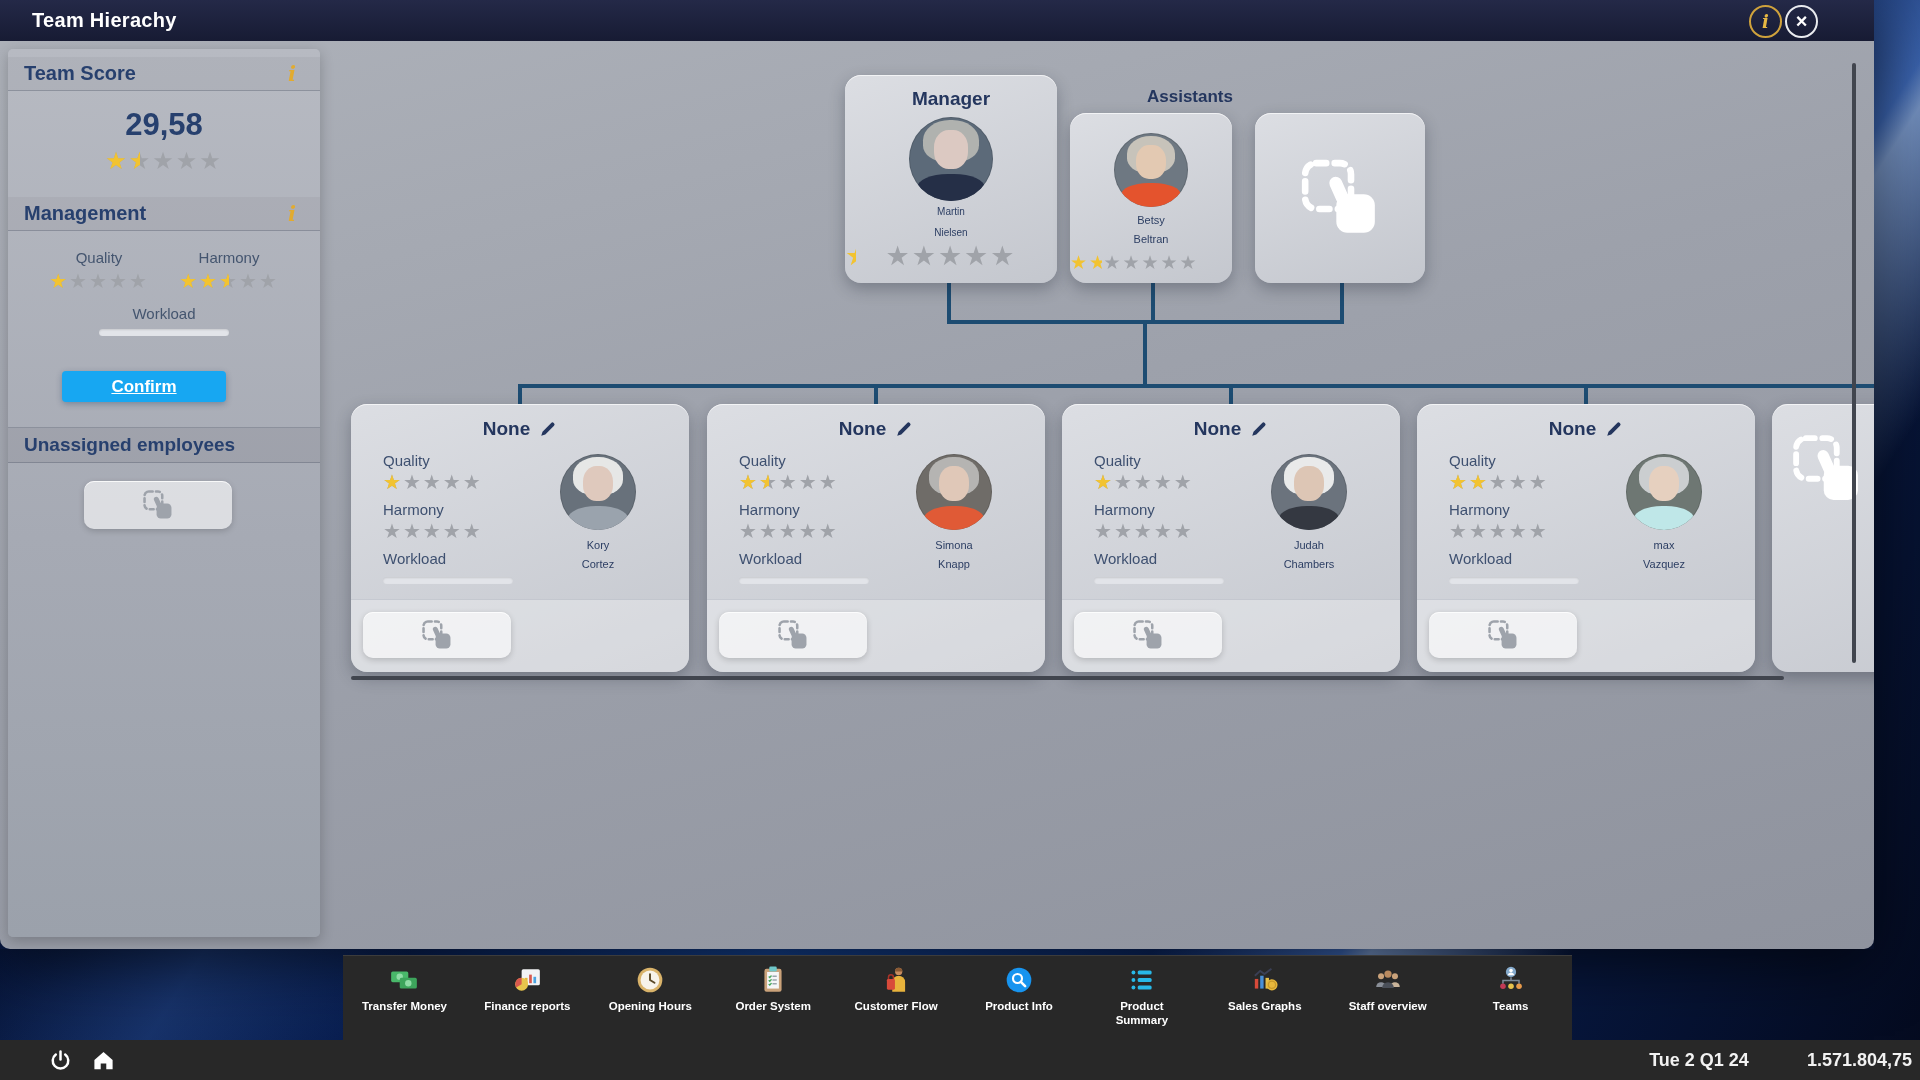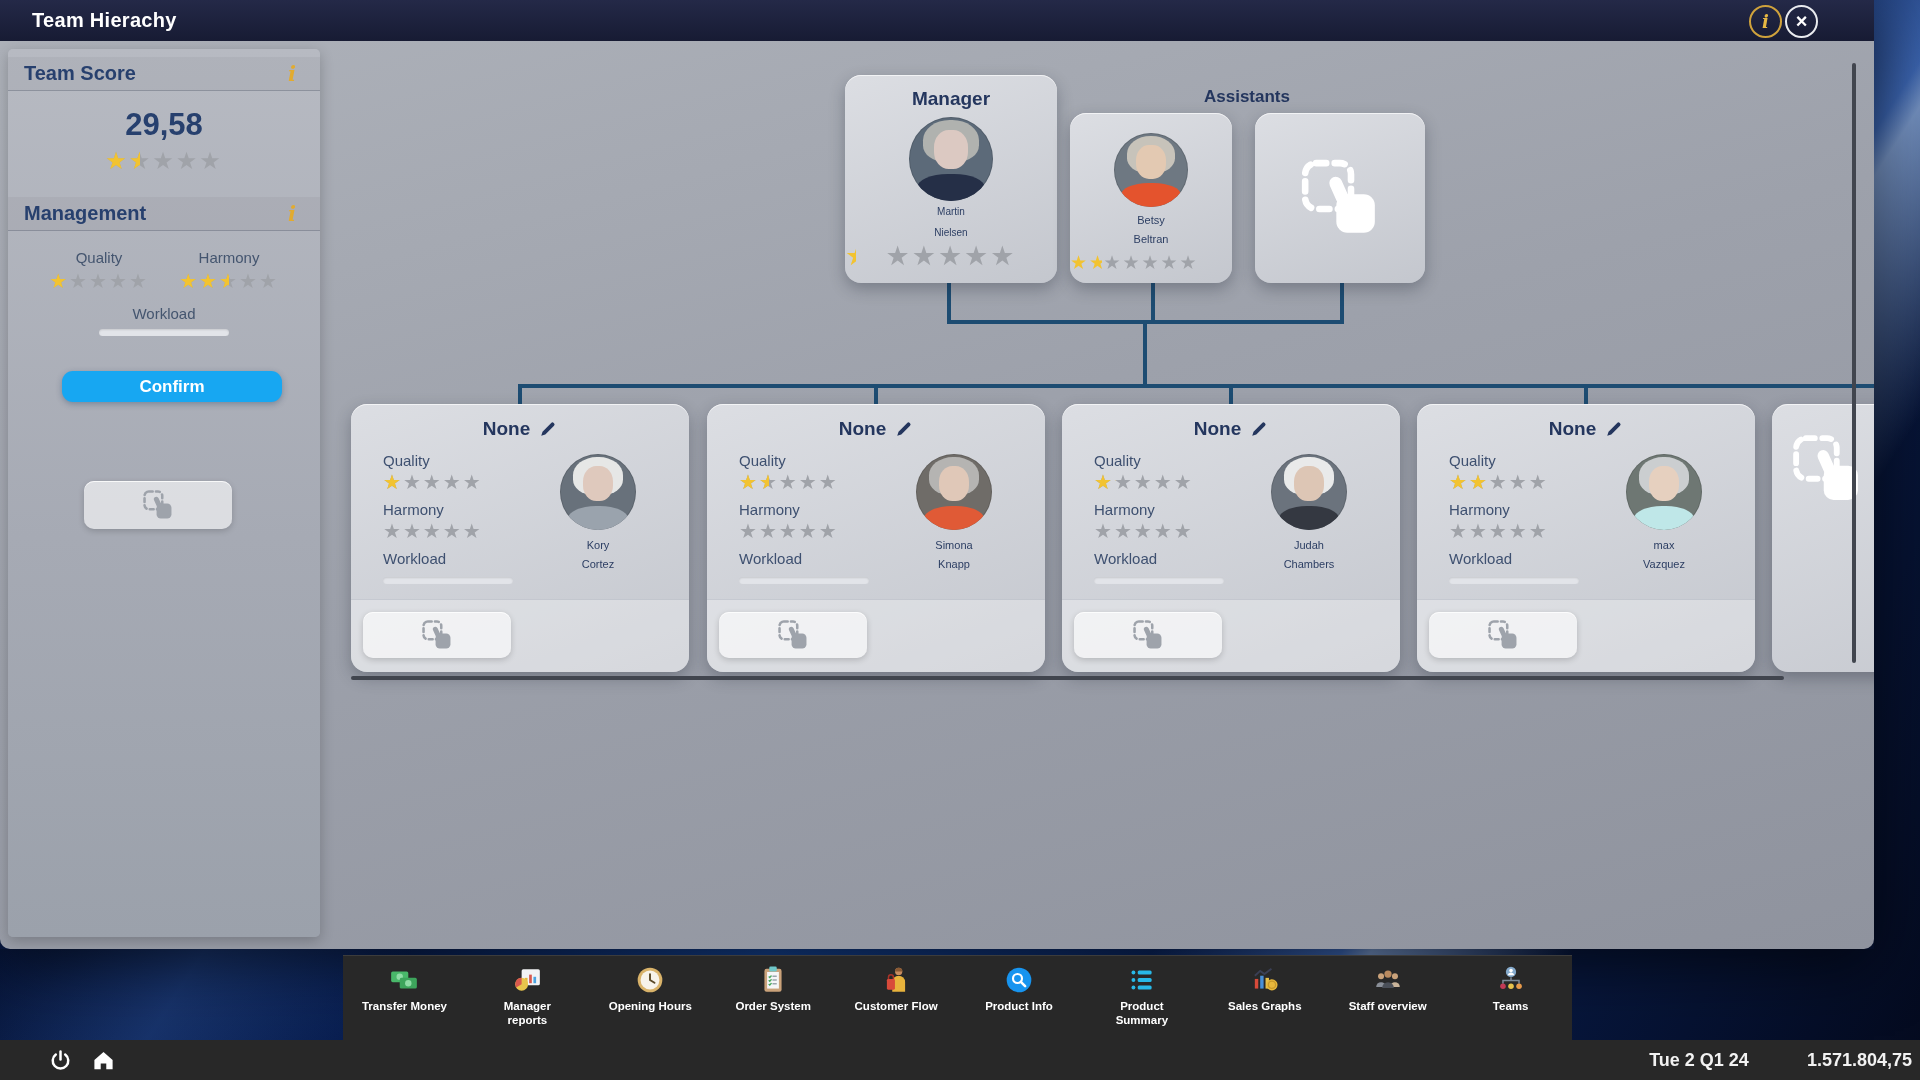--- a/index.html
+++ b/index.html
@@ -37,23 +37,23 @@
   .stars .fill{position:absolute;left:0;top:0;height:100%;overflow:hidden;white-space:nowrap;color:#f2c331;letter-spacing:2px;}
   .st24{font-size:24px;} .st20{font-size:20px;} .st26{font-size:27px;letter-spacing:4px;} .st19{font-size:19px;}
   #sb-score-stars{position:absolute;left:0;top:100px;width:100%;text-align:center;}
   #sb-stats{position:absolute;left:0;top:200px;width:100%;}
   .sb-col{position:absolute;top:0;width:150px;text-align:center;}
   .sb-col .stat-label{font-size:15px;color:#44556f;margin-bottom:5px;}
   #sb-workload{position:absolute;left:0;top:256px;width:100%;text-align:center;font-size:15px;color:#44556f;}
   .bar{display:inline-block;height:7px;background:#e2e4e9;border-radius:4px;overflow:hidden;box-shadow:inset 0 1px 2px rgba(0,0,0,.12);}
   .bar .bar-fill{display:block;height:100%;background:#7fb3e8;border-radius:4px;width:0;}
   #sb-workload .bar{width:130px;margin-top:6px;}
-  #confirm-btn{position:absolute;left:54px;top:322px;width:220px;height:31px;border:none;border-radius:11px;
+  #confirm-btn{position:absolute;left:54px;top:322px;width:164px;height:31px;border:none;border-radius:4px;
     background:#17a7f2;color:#fff;font-size:17px;font-weight:bold;font-family:inherit;cursor:pointer;
-    box-shadow:0 2px 6px rgba(0,40,80,.3);}
+    box-shadow:0 2px 6px rgba(0,40,80,.3);text-decoration:underline;}
   #sb-unassigned{top:378px;height:36px;background:rgba(0,0,0,.06);border-top:1px solid rgba(70,80,100,.22);}
   #sb-unassigned .h-text{font-size:19px;}
   .drop-btn{background:rgba(255,255,255,.6);border-radius:10px;display:flex;align-items:center;justify-content:center;
     box-shadow:0 2px 6px rgba(0,0,0,.18), inset 0 1px 0 rgba(255,255,255,.8);cursor:pointer;color:#9ea3ab;}
   #sb-drop{position:absolute;left:76px;top:432px;width:148px;height:48px;}
   .drag-ic{width:34px;height:34px;}
 
   
   .hline,.vline{position:absolute;background:#1d4c72;}
   .card{position:absolute;border-radius:16px;background:linear-gradient(160deg,#dcdee3,#c4c7ce);
@@ -64,21 +64,21 @@
   .av-face{position:absolute;left:30%;top:16%;width:40%;height:46%;background:var(--skin,#e0cabd);border-radius:44%;}
   .av-body{position:absolute;left:10%;top:68%;width:80%;height:36%;background:var(--shirt,#555);border-radius:46% 46% 0 0;}
   .person-name{text-align:center;font-size:11px;line-height:19px;color:#2c3e63;}
 
   #mgr-card{left:845px;top:34px;width:212px;height:208px;}
   #mgr-card .card-title{position:absolute;top:13px;width:100%;text-align:center;}
   #mgr-card .avatar{position:absolute;left:64px;top:42px;width:84px;height:84px;}
   #mgr-card .person-name{position:absolute;top:126px;width:100%;font-size:10px;line-height:21px;}
   #mgr-card .stars{position:absolute;top:168px;left:0;width:100%;text-align:center;}
 
-  #assist-label{position:absolute;left:1147px;top:46px;width:200px;text-align:center;font-size:17px;font-weight:bold;color:#24365e;}
+  #assist-label{position:absolute;left:1147px;top:46px;width:200px;text-align:left;font-size:17px;font-weight:bold;color:#24365e;}
   #assist-card{left:1070px;top:72px;width:162px;height:170px;}
   #assist-card .avatar{position:absolute;left:44px;top:20px;width:74px;height:74px;}
   #assist-card .person-name{position:absolute;top:98px;width:100%;}
   #assist-card .stars{position:absolute;top:140px;left:0;width:100%;text-align:center;}
   #assist-empty{left:1255px;top:72px;width:170px;height:170px;display:flex;align-items:center;justify-content:center;color:#fff;}
   .big-drag{width:88px;height:88px;}
 
   .team-card{top:363px;width:338px;height:268px;}
   .team-card .title-row{position:absolute;top:14px;left:0;width:100%;display:flex;align-items:center;justify-content:center;gap:9px;}
   .pencil{width:18px;height:18px;color:#24365e;cursor:pointer;}
@@ -169,20 +169,23 @@
           <div class="sb-col" style="left:146px;">
             <div class="stat-label">Harmony</div>
             <span class="stars st20"><span class="base">★★★★★</span><span class="fill" style="width: 50%;">★★★★★</span></span>
           </div>
         </div>
         <div id="sb-workload">
           <span>Workload</span><br>
           <span class="bar"><span class="bar-fill" style="width: 0%;"></span></span>
         </div>
         <button id="confirm-btn">Confirm</button>
+        <div class="sb-header" id="sb-unassigned">
+          <span class="h-text">Unassigned employees</span>
+        </div>
         <div class="drop-btn" id="sb-drop">
           <svg class="drag-ic">
               <use href="#ic-drag"></use>
             </svg>
         </div>
       </div>
 
       <div class="vline" style="left:947px;top:242px;width:4px;height:37px;"></div>
       <div class="vline" style="left:1151px;top:242px;width:4px;height:37px;"></div>
       <div class="vline" style="left:1340px;top:242px;width:4px;height:37px;"></div>
@@ -392,21 +395,21 @@
     </div>
     <div class="tb-item">
       <svg viewBox="0 0 28 28">
           <rect x="9" y="4" width="17" height="15" rx="1.5" fill="#f2f3f5"></rect>
           <rect x="12" y="12" width="2.5" height="5" fill="#e3b93c"></rect>
           <rect x="16" y="9" width="2.5" height="8" fill="#d8584e"></rect>
           <rect x="20" y="11" width="2.5" height="6" fill="#4aa3e0"></rect>
           <circle cx="9" cy="18" r="6" fill="#e8c44c"></circle>
           <path d="M9 18V12a6 6 0 00-5.2 9z" fill="#d8584e"></path>
         </svg>
-      <span class="tb-label">Manager reports</span>
+      <span class="tb-label">Finance reports</span>
     </div>
     <div class="tb-item">
       <svg viewBox="0 0 28 28">
           <circle cx="14" cy="14" r="11.5" fill="#d9b36a"></circle>
           <circle cx="14" cy="14" r="8.8" fill="#f7f3ea"></circle>
           <path d="M14 8.5V14l4.2 2.6" stroke="#5b4a28" stroke-width="1.8" fill="none" stroke-linecap="round"></path>
         </svg>
       <span class="tb-label">Opening Hours</span>
     </div>
     <div class="tb-item">

